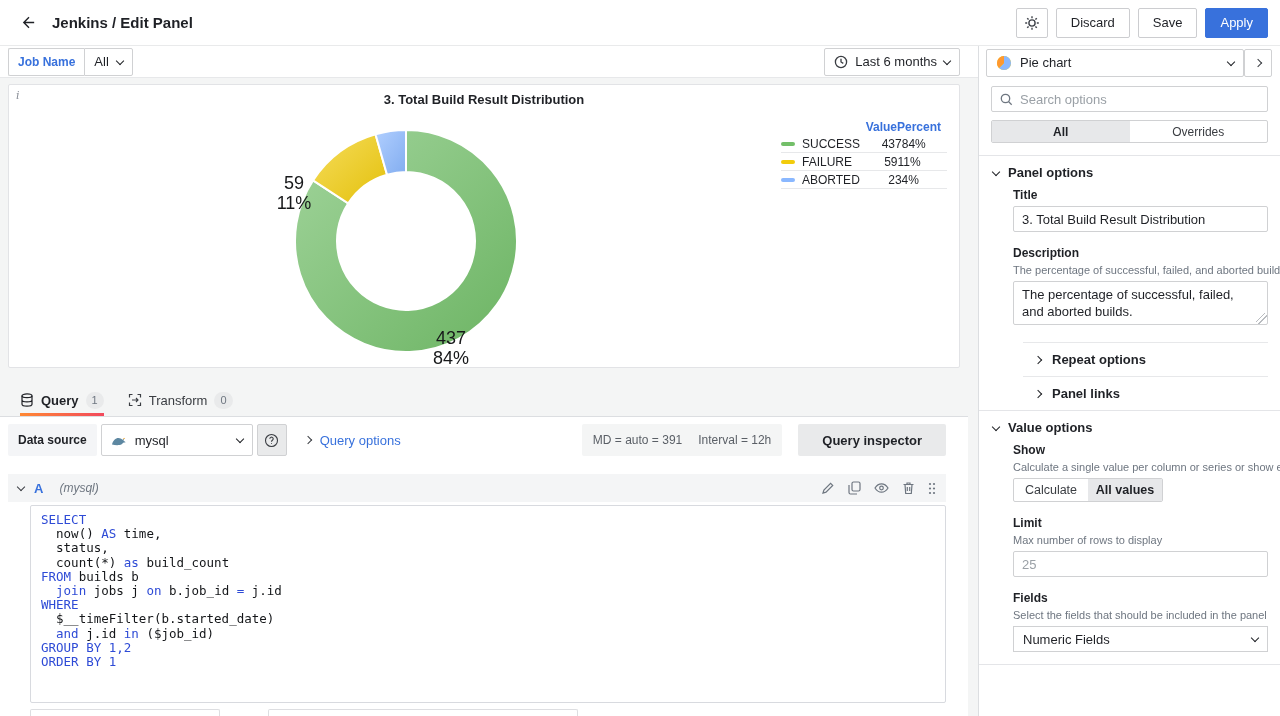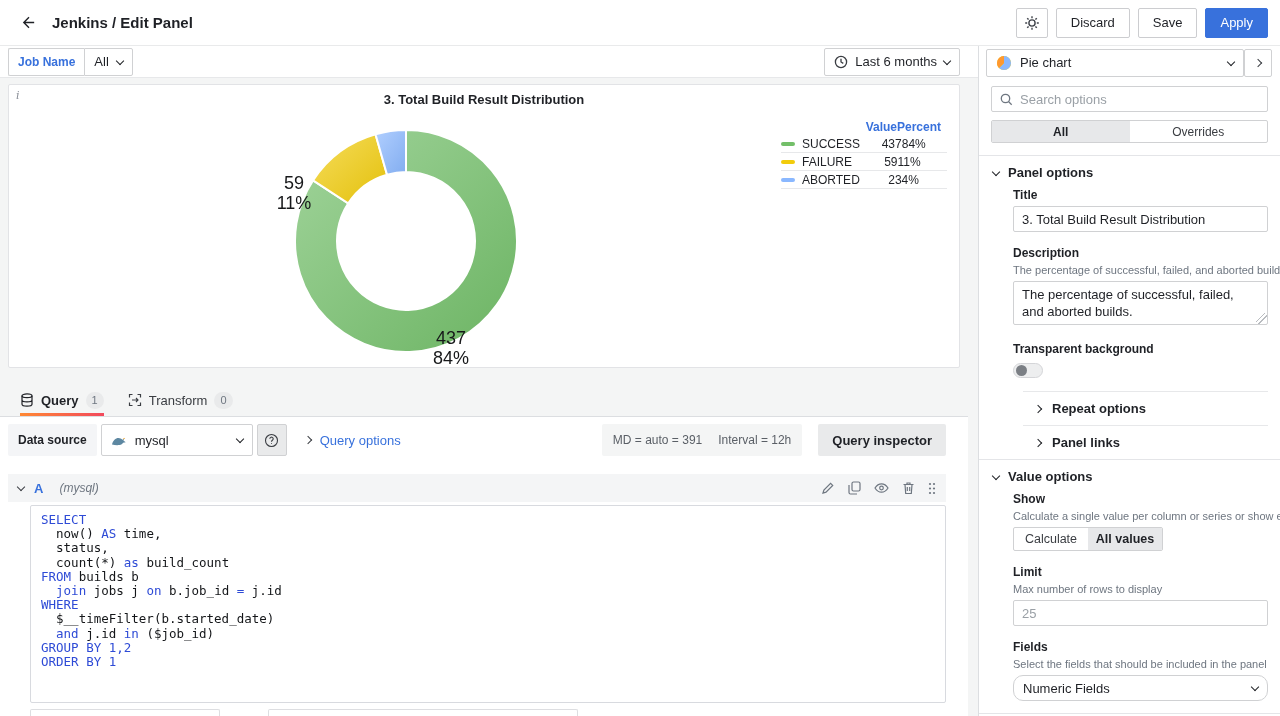--- a/index.html
+++ b/index.html
@@ -64,21 +64,21 @@
   
   .qcard { position:absolute; left:0; top:339px; width:968px; height:299px; background:#fff; }
   .ds-row { position:absolute; left:8px; top:7px; right:22px; height:32px; display:flex; align-items:center; }
   .ds-label { height:32px; background:#F4F5F7; border-radius:2px; display:flex; align-items:center; padding:0 10px; font-size:12px; font-weight:600; }
   .ds-select { width:152px; height:32px; border:1px solid #D0D1D3; border-radius:2px; margin-left:4px; display:flex; align-items:center; gap:8px; padding:0 9px; cursor:pointer; background:#fff; }
   .ds-select .grow { flex:1; }
   .help-btn { width:30px; height:32px; background:#E9EAEB; border:1px solid #D0D1D3; border-radius:2px; margin-left:4px; display:flex; align-items:center; justify-content:center; cursor:pointer; }
   .qopt { display:flex; align-items:center; gap:9px; margin-left:18px; color:#3871DC; font-weight:500; cursor:pointer; }
   .ds-right { margin-left:auto; display:flex; align-items:center; gap:16px; }
   .stats { height:32px; background:#F4F5F5; border-radius:2px; display:flex; align-items:center; gap:16px; padding:0 11px; font-size:12px; color:#5A5F66; }
-  .qinspector { height:32px; background:#E9EAEB; border-radius:2px; display:flex; align-items:center; padding:0 14px; font-weight:600; font-size:13px; cursor:pointer; }
+  .qinspector { height:32px; background:#E9EAEB; border-radius:2px; display:flex; align-items:center; padding:0 24px; font-weight:600; font-size:13px; cursor:pointer; }
   .qrow-head { position:absolute; left:8px; top:57px; width:938px; height:28px; background:#F4F5F6; display:flex; align-items:center; padding:0 10px; gap:10px; }
   .refid { color:#3871DC; font-weight:600; font-size:13px; }
   .reftype { font-style:italic; font-size:12px; color:#6E7680; margin-left:6px; }
   .qrow-icons { margin-left:auto; display:flex; align-items:center; gap:13px; }
   .qrow-icons .icon { cursor:pointer; }
   .code { position:absolute; left:30px; top:88px; width:916px; height:198px; border:1px solid #D8DADF; border-radius:2px; background:#fff; overflow:hidden; padding:7px 10px; font-family:"DejaVu Sans Mono", monospace; font-size:12.5px; line-height:14.2px; white-space:pre; color:#141619; }
   .code .kw { color:#2E4BD6; }
   .fmt-row { position:absolute; left:30px; top:246px; height:26px; display:flex; align-items:center; gap:13px; }
   .fmt-label { font-size:12px; font-weight:600; color:#3871DC; padding:0 6px; }
   .fmt-select { width:86px; height:26px; border:1px solid #D0D1D3; border-radius:2px; display:flex; align-items:center; padding:0 9px; cursor:pointer; font-size:13px; }
@@ -105,21 +105,21 @@
   .flabel { font-size:12px; font-weight:600; margin-bottom:4px; }
   .fhelp { font-size:11px; color:#6E7680; margin-bottom:5px; white-space:nowrap; }
   .tinput { width:100%; height:26px; border:1px solid #D0D1D3; border-radius:2px; padding:0 8px; font:13px "Liberation Sans", sans-serif; color:#1F2126; outline:none; }
   .tinput::placeholder { color:#9AA0A6; }
   textarea.tinput { height:44px; padding:4px 8px; resize:none; line-height:17px;
     background-image:linear-gradient(135deg, transparent 0 6px, #B9BCC0 6px 7px, transparent 7px 9px, #B9BCC0 9px 10px, transparent 10px); background-repeat:no-repeat; background-position:bottom right; background-size:11px 11px; }
   .collapse-row { margin-left:10px; border-top:1px solid #E7E8EA; padding:9px 0 9px 12px; display:flex; align-items:center; gap:11px; font-weight:600; font-size:13px; cursor:pointer; }
   .mini-seg { display:inline-grid; grid-template-columns:74px 74px; height:24px; border:1px solid #D0D1D3; border-radius:2px; overflow:hidden; }
   .mini-seg span { display:flex; align-items:center; justify-content:center; font-size:12.5px; color:#3A3D42; cursor:pointer; }
   .mini-seg span.on { background:#E7E8EA; font-weight:700; color:#1F2126; }
-  .select-ctl { width:100%; height:26px; border:1px solid #D0D1D3; border-radius:10px; display:flex; align-items:center; padding:0 9px; cursor:pointer; }
+  .select-ctl { width:100%; height:26px; border:1px solid #D0D1D3; border-radius:0; display:flex; align-items:center; padding:0 9px; cursor:pointer; }
   .select-ctl .cv { margin-left:auto; }
 </style>
 </head>
 <body>
 
 <div class="hdr">
   <div class="back">
     <span class="icon">
       <svg width="17" height="17" viewBox="0 0 24 24" fill="#1F2126">
           <path d="M20 11H7.8l5.6-5.6L12 4l-8 8 8 8 1.4-1.4L7.8 13H20z"></path>
@@ -416,24 +416,20 @@
     <div class="sect-body">
       <div class="fgroup">
         <div class="flabel">Title</div>
         <input class="tinput" value="3. Total Build Result Distribution" style="">
       </div>
       <div class="fgroup">
         <div class="flabel">Description</div>
         <div class="fhelp">The percentage of successful, failed, and aborted builds.</div>
         <textarea class="tinput" style="">The percentage of successful, failed, and aborted builds.</textarea>
       </div>
-      <div class="fgroup" style="margin-bottom:10px;">
-        <div class="flabel">Transparent background</div>
-        <span class="switch" style="margin-top:3px;"></span>
-      </div>
       <div class="collapse-row">
         <span class="cv r"></span>
         <span>Repeat options</span>
       </div>
       <div class="collapse-row">
         <span class="cv r"></span>
         <span>Panel links</span>
       </div>
     </div>
 

